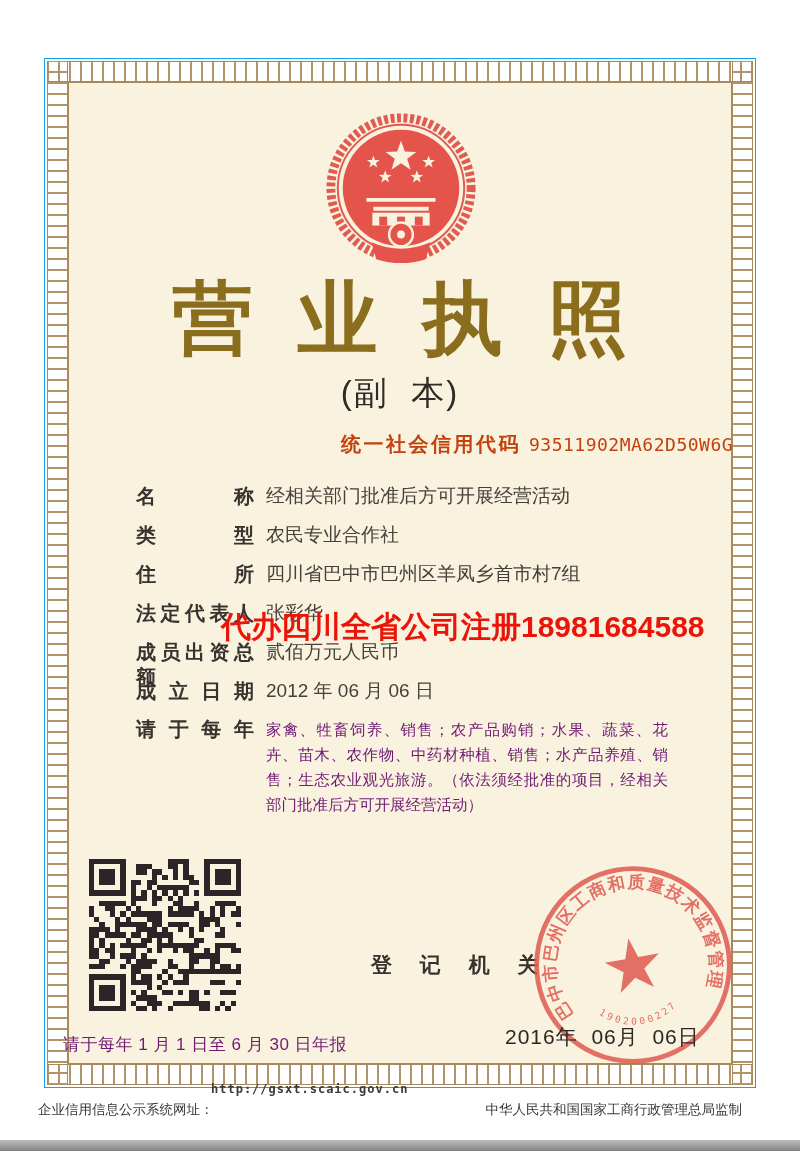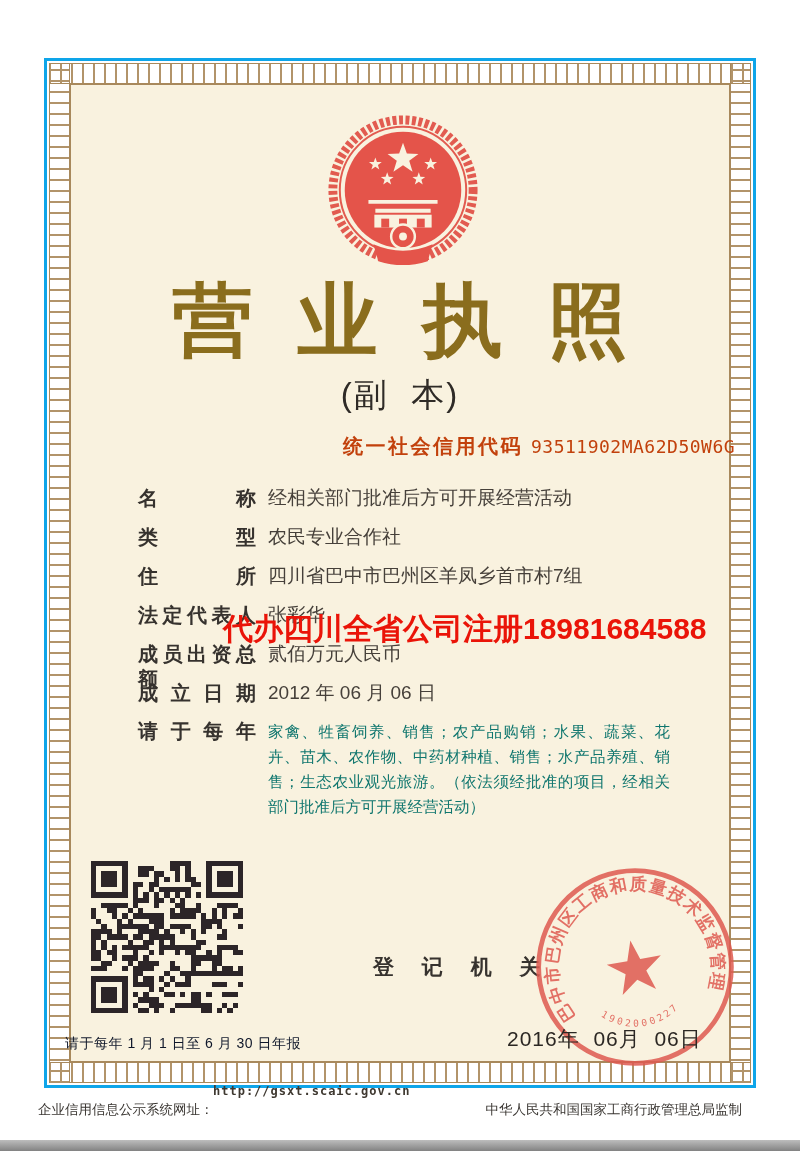--- a/index.html
+++ b/index.html
@@ -2,21 +2,21 @@
 <html><head>
 <meta charset="utf-8">
 <style>
   * { margin:0; padding:0; box-sizing:border-box; }
   html,body { width:800px; height:1153px; background:#fdfdfd; overflow:hidden;
               font-family:"Liberation Sans", sans-serif; }
   .page { position:relative; width:800px; height:1153px; background:#ffffff; }
 
   
   .cert { position:absolute; left:44px; top:58px; width:712px; height:1030px;
-          border:3px solid #0ea5e9; background:#ffffff; }
+          border:1px solid #0ea5e9; background:#ffffff; }
   .band-t,.band-b,.band-l,.band-r { position:absolute; }
   .band-t,.band-b { left:2px; right:2px; height:21px;
     border-top:1px solid #a8895c; border-bottom:1px solid #a8895c;
     background:repeating-linear-gradient(90deg,#b2946a 0 2px,transparent 2px 11px); }
   .band-t { top:2px; } .band-b { bottom:2px; }
   .band-l,.band-r { top:2px; bottom:2px; width:21px;
     border-left:1px solid #a8895c; border-right:1px solid #a8895c;
     background:repeating-linear-gradient(0deg,#b2946a 0 2px,transparent 2px 11px); }
   .band-l { left:2px; } .band-r { right:2px; }
   .inner { position:absolute; inset:23px; background:#f9f2df; border:1px solid #a8895c; }
@@ -35,35 +35,35 @@
                     margin-left:8px; letter-spacing:0.5px; }
 
   
   .row { position:absolute; left:91px; display:flex; align-items:flex-start; }
   .row .lab { display:inline-block; width:118px; font-size:20px; font-weight:600;
               color:#36322e; text-align:justify; text-align-last:justify;
               flex:0 0 118px; margin-right:12px; line-height:1.25; }
   .row .val { font-size:19px; color:#46403a; line-height:1.3; }
   .r1{top:425px}.r2{top:464px}.r3{top:503px}.r4{top:542px}.r5{top:581px}.r6{top:620px}
   .r7{top:658px}
-  .r7 .val { width:402px; font-size:15.5px; line-height:25px; color:#0f766e; text-align:justify; }
+  .r7 .val { width:402px; font-size:15.5px; line-height:25px; color:#701a75; text-align:justify; }
 
   
   .watermark { position:absolute; left:176px; top:548px; font-size:30px; font-weight:bold;
                color:#ea1408; white-space:nowrap; letter-spacing:0px; z-index:5; }
 
   
   .qr { position:absolute; left:44px; top:800px; width:152px; height:152px; }
   .regauth { position:absolute; left:326px; top:892px; font-size:21px; font-weight:600;
              color:#36322e; letter-spacing:11px; white-space:nowrap; }
   .seal { position:absolute; left:482px; top:800px; width:212px; height:212px;
           opacity:0.85; transform:rotate(-10deg); z-index:1; }
   .issuedate { position:absolute; left:460px; top:964px; font-size:21px; color:#2b2723;
                white-space:pre; z-index:2; letter-spacing:1px; }
-  .annual { position:absolute; left:18px; top:974px; font-size:14px; color:#0f172a;
+  .annual { position:absolute; left:18px; top:974px; font-size:17px; color:#701a75;
             letter-spacing:0.5px; }
   .siteurl { position:absolute; left:166px; top:1023px; font-size:12px; font-weight:bold;
              font-family:"DejaVu Sans Mono", monospace; color:#3e3830;
              letter-spacing:1px; z-index:3; }
 
   
   .footer-left { position:absolute; left:38px; top:1101px; font-size:13.5px; color:#3a3632; }
   .footer-right { position:absolute; right:58px; top:1101px; font-size:13.5px; color:#3a3632; }
   .scan-edge { position:absolute; left:0; right:0; bottom:2px; height:11px;
                background:linear-gradient(#bdbdbd,#828282); }

